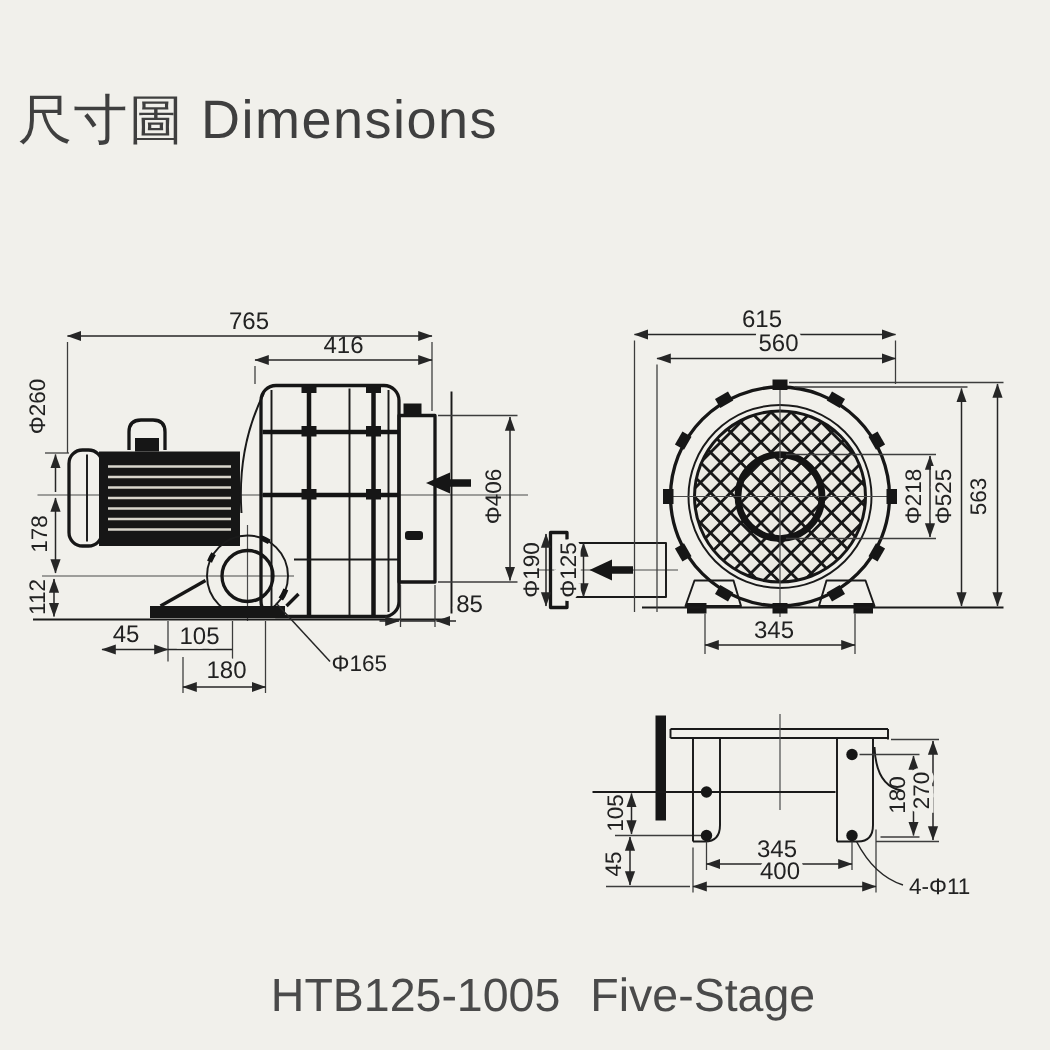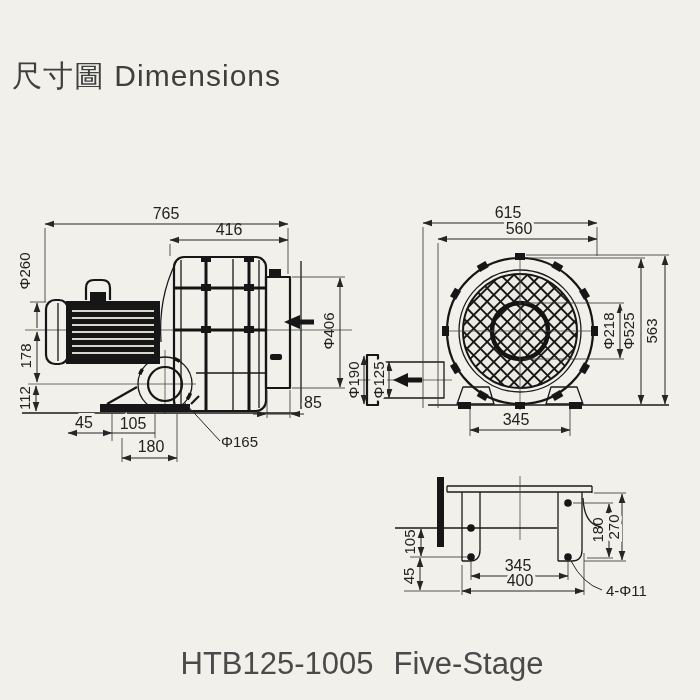--- a/index.html
+++ b/index.html
@@ -1,18 +1,18 @@
 <!DOCTYPE html>
 <html><head>
 <meta charset="utf-8">
 <style>
   html,body{margin:0;padding:0;}
   body{width:700px;height:700px;position:relative;background:#f1f0eb;overflow:hidden;
        font-family:"Liberation Sans",sans-serif;}
-  .title{position:absolute;left:12px;top:56px;font-size:30px;color:#3f3f3f;letter-spacing:1px;}
+  .title{position:absolute;left:12px;top:56px;font-size:36px;color:#3f3f3f;letter-spacing:1px;}
   .caption{position:absolute;left:0;top:646px;width:100%;text-align:center;font-size:31px;color:#4a4a4a;padding-left:12px;}
   .caption .model{margin-right:20px;}
   svg{position:absolute;left:0;top:0;}
   .dl{stroke:#262626;stroke-width:1;fill:none;}
   .ext{stroke:#3c3c3c;stroke-width:0.85;fill:none;}
   .cl{stroke:#4a4a4a;stroke-width:0.8;fill:none;}
   .o1{stroke:#1a1a1a;stroke-width:1.3;fill:none;stroke-linejoin:round;}
   .o2{stroke:#161616;stroke-width:2.2;fill:none;stroke-linejoin:round;}
   .o3{stroke:#141414;stroke-width:3;fill:none;}
   .fill{fill:#161616;stroke:none;}

